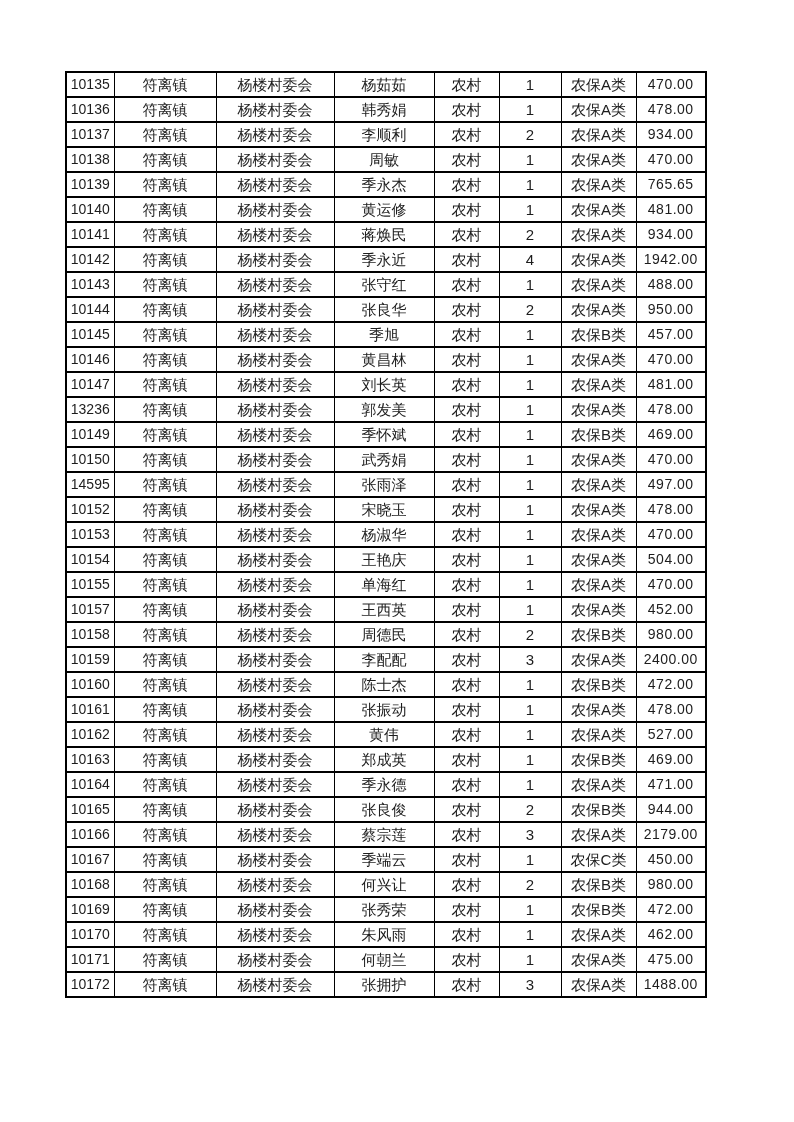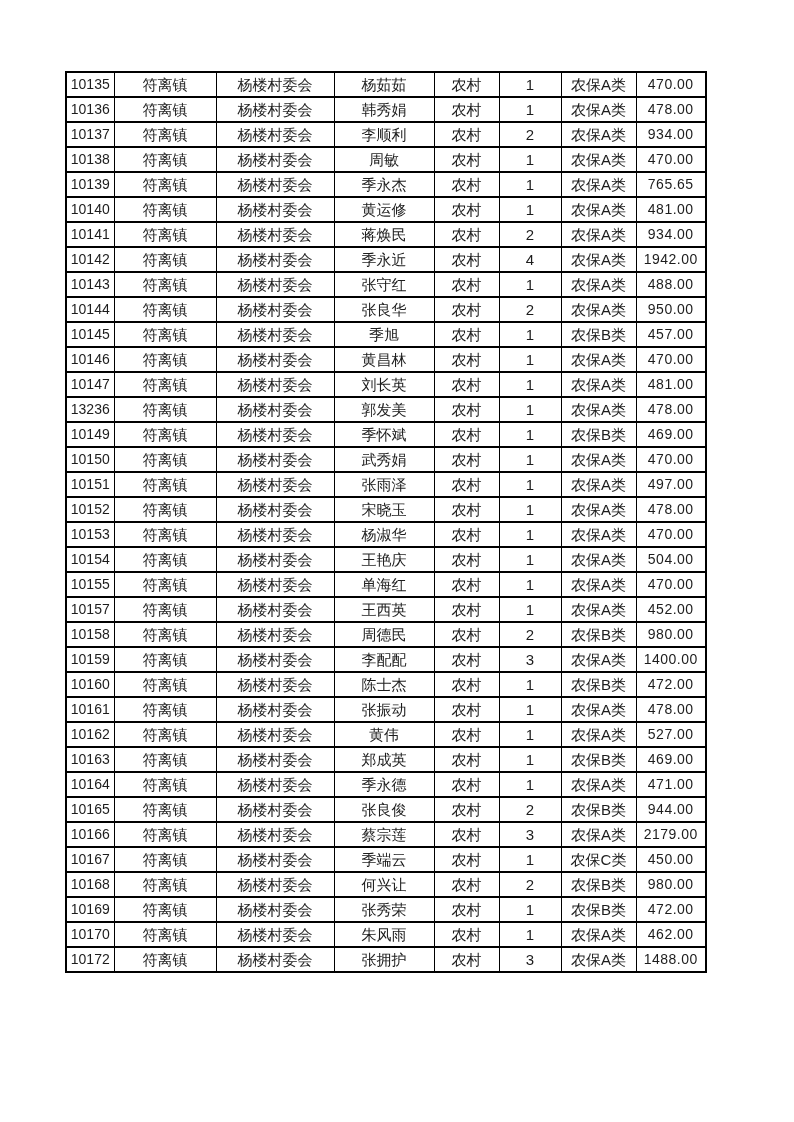--- a/index.html
+++ b/index.html
@@ -233,21 +233,21 @@
           <td>符离镇</td>
           <td>杨楼村委会</td>
           <td>武秀娟</td>
           <td>农村</td>
           <td>1</td>
           <td>农保A类</td>
           <td class="col-amount">470.00</td>
         </tr>
 
         <tr>
-          <td class="col-id">10151</td>
+          <td class="col-id">14595</td>
           <td>符离镇</td>
           <td>杨楼村委会</td>
           <td>张雨泽</td>
           <td>农村</td>
           <td>1</td>
           <td>农保A类</td>
           <td class="col-amount">497.00</td>
         </tr>
 
         <tr>
@@ -318,21 +318,21 @@
         </tr>
 
         <tr>
           <td class="col-id">10159</td>
           <td>符离镇</td>
           <td>杨楼村委会</td>
           <td>李配配</td>
           <td>农村</td>
           <td>3</td>
           <td>农保A类</td>
-          <td class="col-amount">1400.00</td>
+          <td class="col-amount">2400.00</td>
         </tr>
 
         <tr>
           <td class="col-id">10160</td>
           <td>符离镇</td>
           <td>杨楼村委会</td>
           <td>陈士杰</td>
           <td>农村</td>
           <td>1</td>
           <td>农保B类</td>
@@ -442,20 +442,30 @@
           <td class="col-id">10170</td>
           <td>符离镇</td>
           <td>杨楼村委会</td>
           <td>朱风雨</td>
           <td>农村</td>
           <td>1</td>
           <td>农保A类</td>
           <td class="col-amount">462.00</td>
         </tr>
 
+        <tr>
+          <td class="col-id">10171</td>
+          <td>符离镇</td>
+          <td>杨楼村委会</td>
+          <td>何朝兰</td>
+          <td>农村</td>
+          <td>1</td>
+          <td>农保A类</td>
+          <td class="col-amount">475.00</td>
+        </tr>
 
         <tr>
           <td class="col-id">10172</td>
           <td>符离镇</td>
           <td>杨楼村委会</td>
           <td>张拥护</td>
           <td>农村</td>
           <td>3</td>
           <td>农保A类</td>
           <td class="col-amount">1488.00</td>

